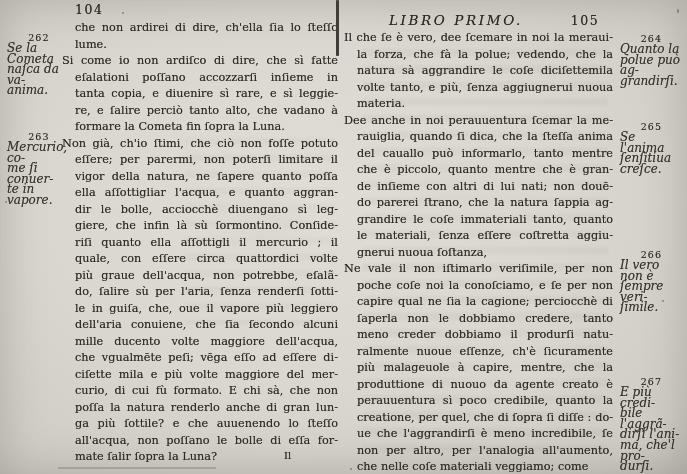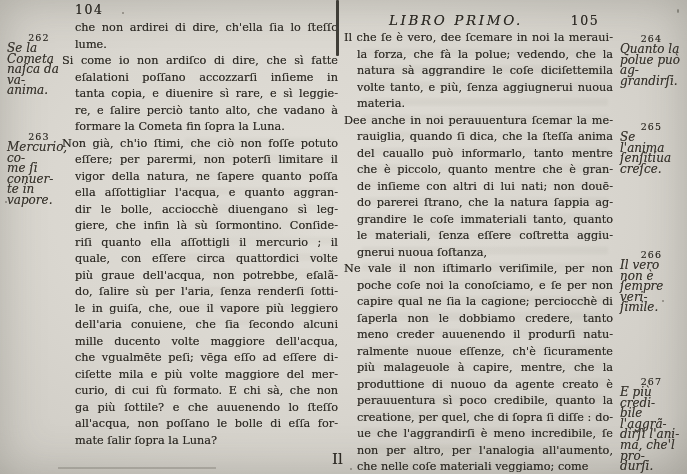--- a/index.html
+++ b/index.html
@@ -29,22 +29,22 @@
   .line{height:16.5px;line-height:16.5px;overflow:hidden;}
   .line.full{text-align:justify;text-align-last:justify;}
   
   .margin-col{position:absolute;top:0;height:474px;}
   .margin-left{left:7px;width:64px;}
   .margin-right{left:620px;width:63px;}
   .note{position:absolute;width:100%;text-shadow:0 0 .5px rgba(45,42,36,.5);}
   .note-num{text-align:center;font-size:9.5px;letter-spacing:1.2px;}
   .note-line{font-style:italic;font-size:12px;line-height:10.6px;color:#37332c;}
   
-  .catchword{position:absolute;left:284px;top:450px;font-size:15px;
-    text-shadow:0 0 .6px rgba(45,42,36,.55);margin-left:48px;}
+  .catchword{position:absolute;left:284px;top:450px;font-size:10px;
+    text-shadow:0 0 .6px rgba(45,42,36,.55);}
   
   .ghost{position:absolute;pointer-events:none;filter:blur(1.3px);}
   .ghost-right{left:362px;top:44px;width:246px;height:416px;opacity:.5;
     background:repeating-linear-gradient(180deg, rgba(0,0,0,0) 0 4px,
       rgba(104,99,87,.11) 6px 11px, rgba(0,0,0,0) 13px 16.5px);}
   .ghost-left{left:185px;top:133px;width:150px;height:192px;opacity:.38;
     background:repeating-linear-gradient(180deg, rgba(0,0,0,0) 0 4px,
       rgba(104,99,87,.12) 6px 11px, rgba(0,0,0,0) 13px 16.5px);}
   .ghost-fade{position:absolute;pointer-events:none;
     background:radial-gradient(closest-side, rgba(218,215,208,.95), rgba(218,215,208,0));}
@@ -99,20 +99,21 @@
         <div class="line full">riſi quanto ella aſſottigli il mercurio ; il</div>
         <div class="line full">quale, con eſſere circa quattordici volte</div>
         <div class="line full">più graue dell'acqua, non potrebbe, eſalã-</div>
         <div class="line full">do, ſalire sù per l'aria, ſenza renderſi ſotti-</div>
         <div class="line full">le in guiſa, che, oue il vapore più leggiero</div>
         <div class="line full">dell'aria conuiene, che ſia ſecondo alcuni</div>
         <div class="line full">mille ducento volte maggiore dell'acqua,</div>
         <div class="line full">che vgualmēte peſi; vēga eſſo ad eſſere di-</div>
         <div class="line full">ciſette mila e più volte maggiore del mer-</div>
         <div class="line full">curio, di cui fù formato. E chi sà, che non</div>
+        <div class="line full">poſſa la natura renderlo anche di gran lun-</div>
         <div class="line full">ga più ſottile? e che auuenendo lo ſteſſo</div>
         <div class="line full">all'acqua, non poſſano le bolle di eſſa for-</div>
         <div class="line last">mate ſalir ſopra la Luna?</div>
       </div>
     </div>
   <div class="body-col body-right" id="right-body">
       <div class="para hang">
         <div class="line full">Il che ſe è vero, dee ſcemare in noi la meraui-</div>
         <div class="line full">la forza, che fà la polue; vedendo, che la</div>
         <div class="line full">natura sà aggrandire le coſe diciſettemila</div>
@@ -128,21 +129,21 @@
         <div class="line full">do parerei ſtrano, che la natura ſappia ag-</div>
         <div class="line full">grandire le coſe immateriali tanto, quanto</div>
         <div class="line full">le materiali, ſenza eſſere coſtretta aggiu-</div>
         <div class="line last">gnerui nuoua ſoſtanza,</div>
       </div>
       <div class="para hang">
         <div class="line full">Ne vale il non iſtimarlo veriſimile, per non</div>
         <div class="line full">poche coſe noi la conoſciamo, e ſe per non</div>
         <div class="line full">capire qual ne ſia la cagione; perciocchè di</div>
         <div class="line full">ſaperla non le dobbiamo credere, tanto</div>
-        <div class="line full">meno creder auuenendo il produrſi natu-</div>
+        <div class="line full">meno creder dobbiamo il produrſi natu-</div>
         <div class="line full">ralmente nuoue eſſenze, ch'è ſicuramente</div>
         <div class="line full">più malageuole à capire, mentre, che la</div>
         <div class="line full">produttione di nuouo da agente creato è</div>
         <div class="line full">perauuentura sì poco credibile, quanto la</div>
         <div class="line full">creatione, per quel, che di ſopra ſi diſſe : do-</div>
         <div class="line full">ue che l'aggrandirſi è meno incredibile, ſe</div>
         <div class="line full">non per altro, per l'analogia all'aumento,</div>
         <div class="line last">che nelle coſe materiali veggiamo; come</div>
       </div>
     </div>

